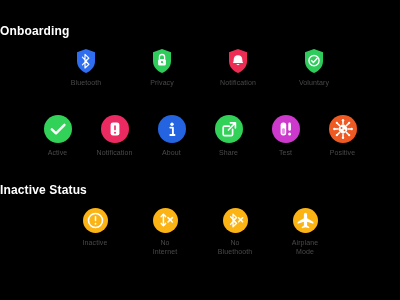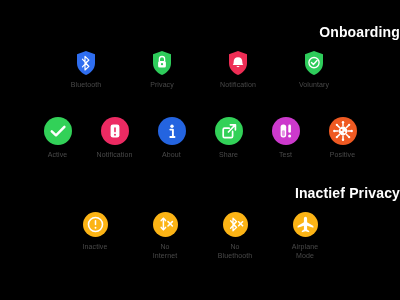--- a/index.html
+++ b/index.html
@@ -19,23 +19,23 @@
     height: 300px;
     background: #000000;
     position: relative;
     box-sizing: border-box;
   }
   .section {
     width: 100%;
     box-sizing: border-box;
   }
   .section-title {
-    text-align: right;
+    text-align: left;
     color: #ffffff;
-    font-size: 14px;
+    font-size: 12px;
     font-weight: bold;
     letter-spacing: 0.15px;
   }
   .row {
     display: flex;
     justify-content: center;
     align-items: flex-start;
   }
   .item {
     display: flex;
@@ -229,21 +229,21 @@
             <circle cx="15.5" cy="15.3" r="0.9" fill="#ef5a22"></circle>
           </svg>
         </div>
         <div class="item-label">Positive</div>
       </div>
 
     </div>
   </div>
 
   <div class="section" id="inactive-status">
-    <div class="section-title">Inactief Privacy</div>
+    <div class="section-title">Inactive Status</div>
     <div class="row">
 
       <div class="item">
         <div class="badge">
           <svg viewBox="0 0 25 25" width="25" height="25">
             <circle cx="12.5" cy="12.5" r="12.5" fill="#fcb415"></circle>
             <circle cx="12.5" cy="12.5" r="7.0" fill="none" stroke="#ffffff" stroke-width="1.6"></circle>
             <rect x="11.75" y="7.9" width="1.5" height="5.3" rx="0.75" fill="#ffffff"></rect>
             <circle cx="12.5" cy="15.7" r="0.95" fill="#ffffff"></circle>
           </svg>

